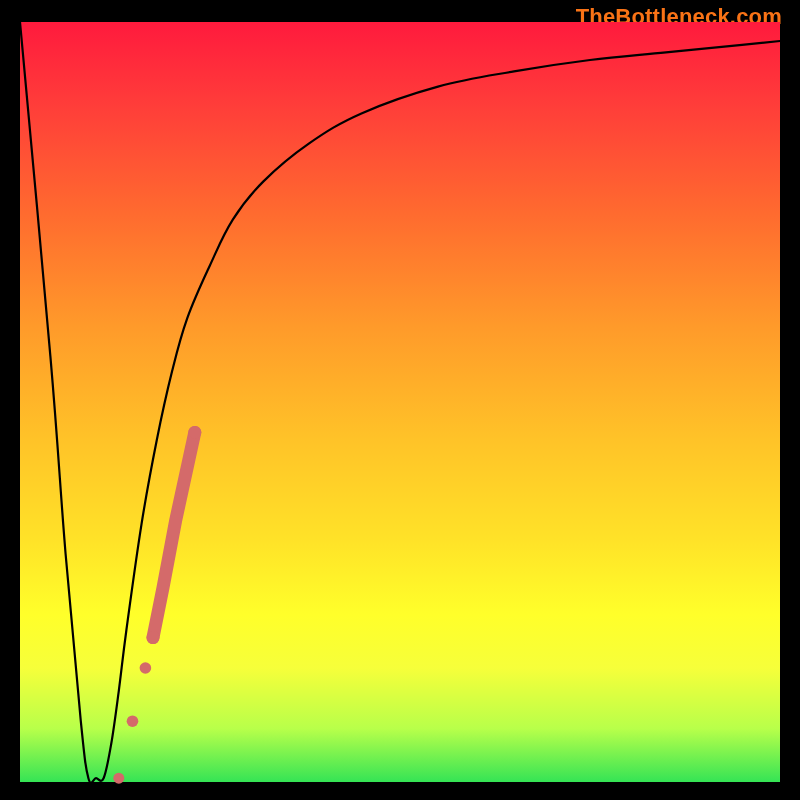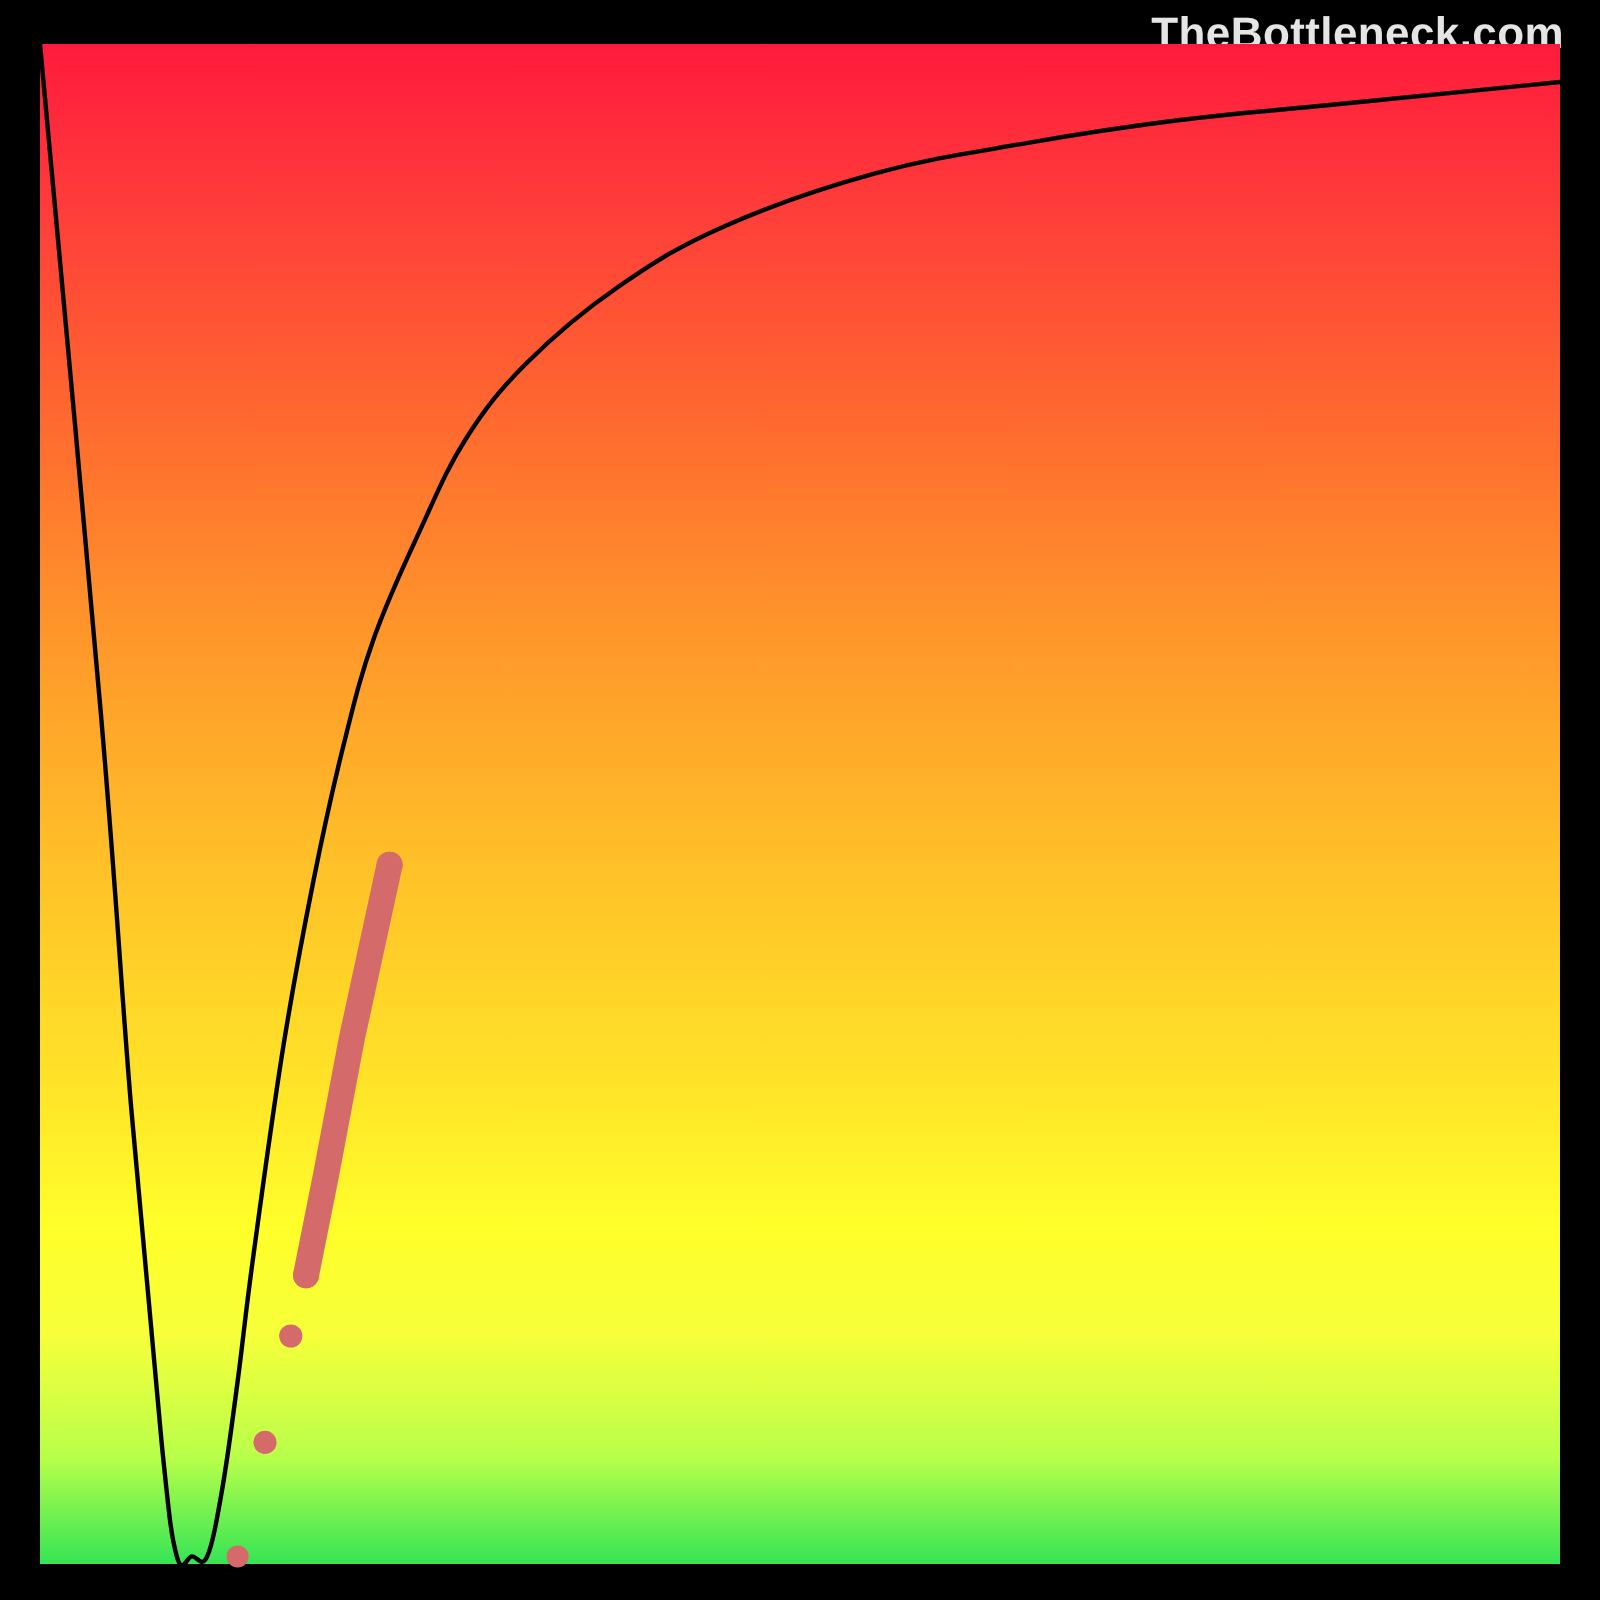--- a/index.html
+++ b/index.html
@@ -36,21 +36,21 @@
       #b8ff4a 93%,
       #35e455 100%
     );
   }
   .watermark {
     position: absolute;
     top: 4px;
     right: 18px;
     font-size: 22px;
     font-weight: 600;
-    color: #e5e5e5;
+    color: #f97316;
     letter-spacing: 0.2px;
     user-select: none;
   }
   svg.curve {
     position: absolute;
     left: 0;
     top: 0;
     width: 760px;
     height: 760px;
     overflow: visible;

